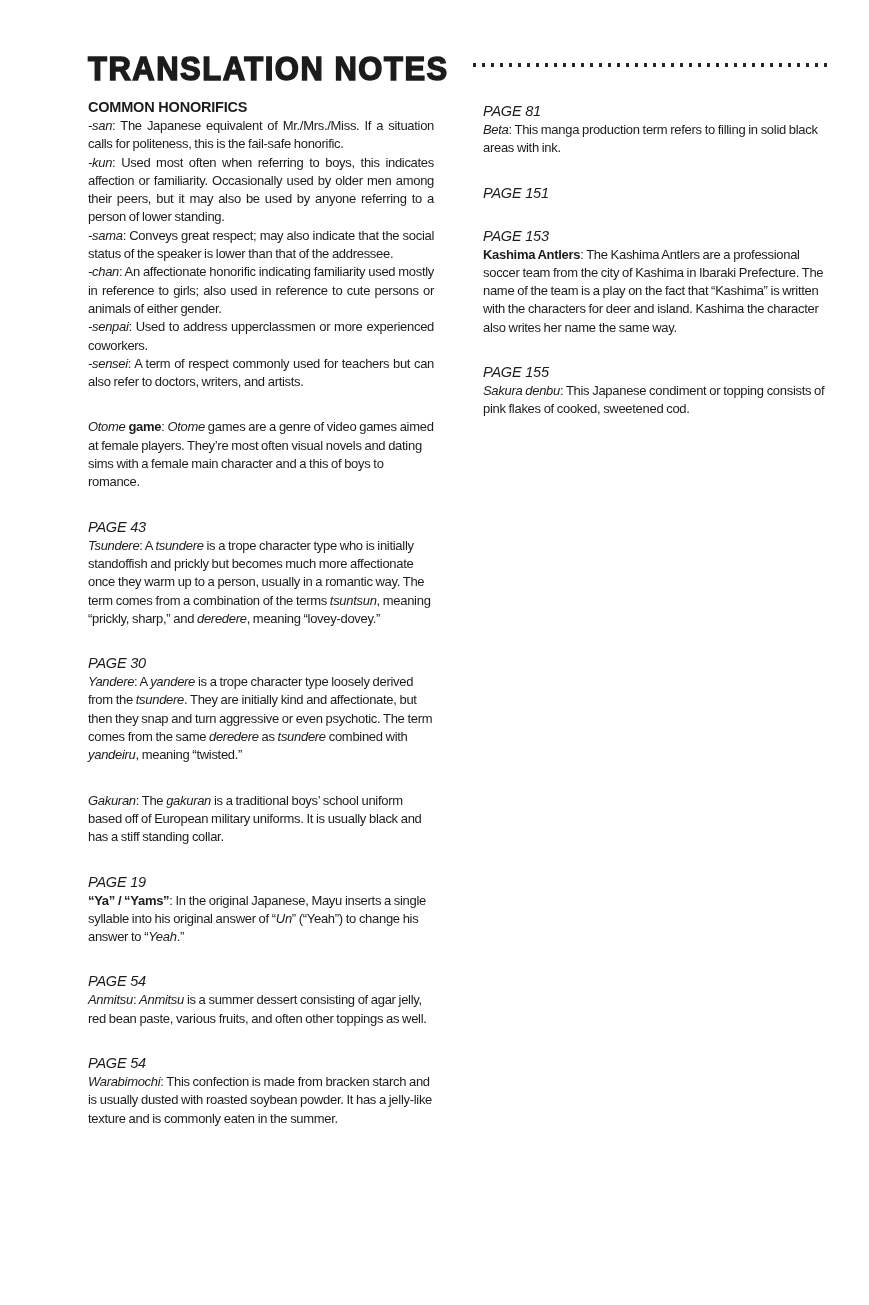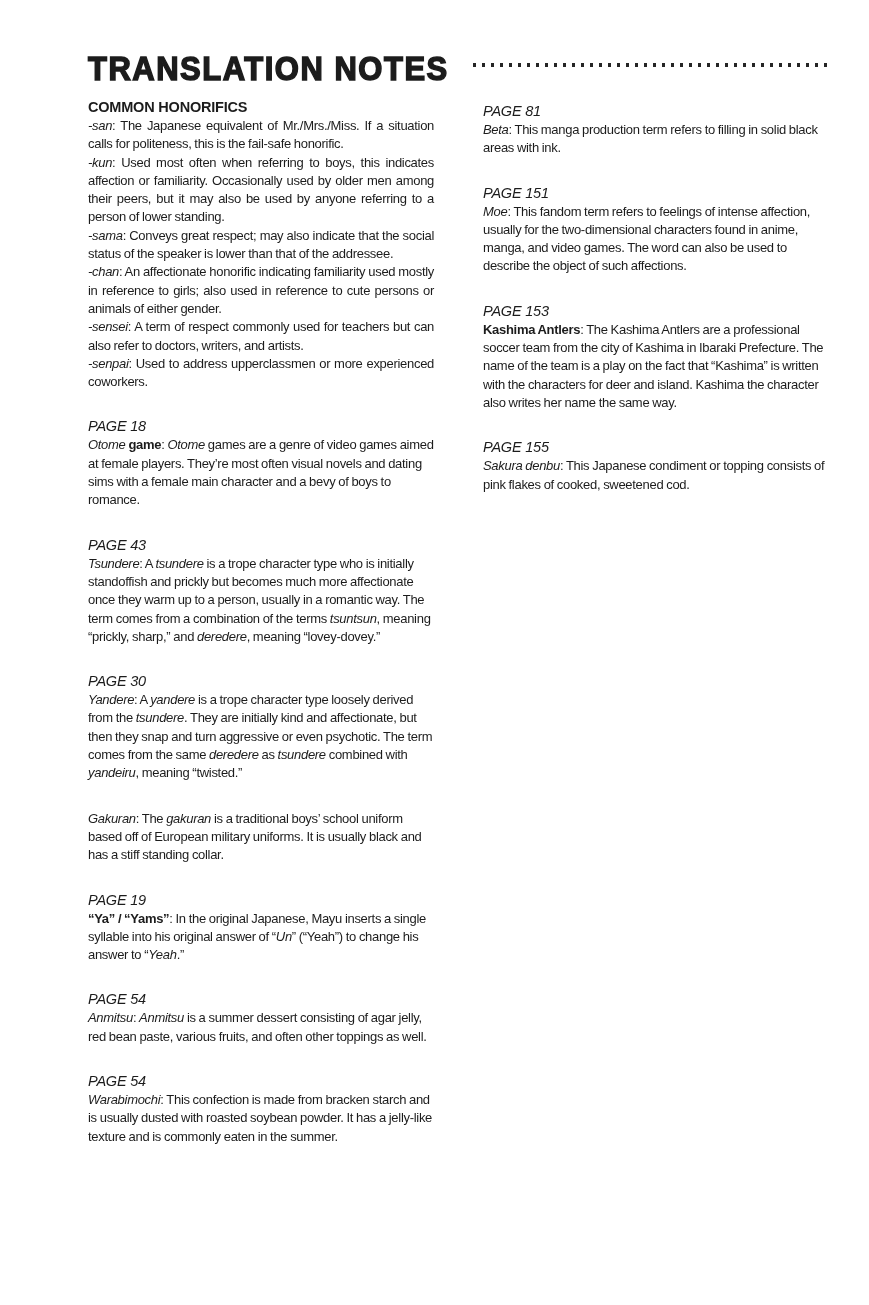--- a/index.html
+++ b/index.html
@@ -79,28 +79,27 @@
   <div class="columns">
 
     <div class="col col-left">
       <section class="honorifics">
         <h2 class="section-heading">COMMON HONORIFICS</h2>
         <div id="honorifics-list">
             <p class="entry justified"><span class="seg-bi">-san</span><span>: The Japanese equivalent of Mr./Mrs./Miss. If a situation calls for politeness, this is the fail-safe honorific.</span></p>
             <p class="entry justified"><span class="seg-bi">-kun</span><span>: Used most often when referring to boys, this indicates affection or familiarity. Occasionally used by older men among their peers, but it may also be used by anyone referring to a person of lower standing.</span></p>
             <p class="entry justified"><span class="seg-bi">-sama</span><span>: Conveys great respect; may also indicate that the social status of the speaker is lower than that of the addressee.</span></p>
             <p class="entry justified"><span class="seg-bi">-chan</span><span>: An affectionate honorific indicating familiarity used mostly in reference to girls; also used in reference to cute persons or animals of either gender.</span></p>
+            <p class="entry justified"><span class="seg-bi">-senpai</span><span>: Used to address upperclassmen or more experienced coworkers.</span></p>
             <p class="entry justified"><span class="seg-bi">-sensei</span><span>: A term of respect commonly used for teachers but can also refer to doctors, writers, and artists.</span></p>
-            <p class="entry justified"><span class="seg-bi">-senpai</span><span>: Used to address upperclassmen or more experienced coworkers.</span></p>
           </div>
       </section>
       <div id="notes-left">
           <section class="note">
-            <h3 class="page-label">PAGE 18</h3>
-            <p class="entry"><span class="seg-bi">Otome</span><span class="seg-b"> game</span><span>: </span><span class="seg-i">Otome</span><span> games are a genre of video games aimed at female players. They’re most often visual novels and dating sims with a female main character and a bevy of boys to romance.</span></p>
+            <p class="entry"><span class="seg-bi">Otome</span><span class="seg-b"> game</span><span>: </span><span class="seg-i">Otome</span><span> games are a genre of video games aimed at female players. They’re most often visual novels and dating sims with a female main character and a this of boys to romance.</span></p>
           </section>
           <section class="note">
             <h3 class="page-label">PAGE 43</h3>
             <p class="entry"><span class="seg-bi">Tsundere</span><span>: A </span><span class="seg-i">tsundere</span><span> is a trope character type who is initially standoffish and prickly but becomes much more affectionate once they warm up to a person, usually in a romantic way. The term comes from a combination of the terms </span><span class="seg-i">tsuntsun</span><span>, meaning “prickly, sharp,” and </span><span class="seg-i">deredere</span><span>, meaning “lovey-dovey.”</span></p>
           </section>
           <section class="note">
             <h3 class="page-label">PAGE 30</h3>
             <p class="entry"><span class="seg-bi">Yandere</span><span>: A </span><span class="seg-i">yandere</span><span> is a trope character type loosely derived from the </span><span class="seg-i">tsundere</span><span>. They are initially kind and affectionate, but then they snap and turn aggressive or even psychotic. The term comes from the same </span><span class="seg-i">deredere</span><span> as </span><span class="seg-i">tsundere</span><span> combined with </span><span class="seg-i">yandeiru</span><span>, meaning “twisted.”</span></p>
           </section>
           <section class="note">
@@ -122,21 +121,20 @@
     </div>
 
     <div class="col col-right">
       <div id="notes-right">
           <section class="note">
             <h3 class="page-label">PAGE 81</h3>
             <p class="entry"><span class="seg-bi">Beta</span><span>: This manga production term refers to filling in solid black areas with ink.</span></p>
           </section>
           <section class="note">
             <h3 class="page-label">PAGE 151</h3>
-            <p class="entry"><span class="seg-bi">Moe</span><span>: This fandom term refers to feelings of intense affection, usually for the two-dimensional characters found in anime, manga, and video games. The word can also be used to describe the object of such affections.</span></p>
           </section>
           <section class="note">
             <h3 class="page-label">PAGE 153</h3>
             <p class="entry"><span class="seg-b">Kashima Antlers</span><span>: The Kashima Antlers are a professional soccer team from the city of Kashima in Ibaraki Prefecture. The name of the team is a play on the fact that “Kashima” is written with the characters for deer and island. Kashima the character also writes her name the same way.</span></p>
           </section>
           <section class="note">
             <h3 class="page-label">PAGE 155</h3>
             <p class="entry"><span class="seg-bi">Sakura denbu</span><span>: This Japanese condiment or topping consists of pink flakes of cooked, sweetened cod.</span></p>
           </section>
         </div>

